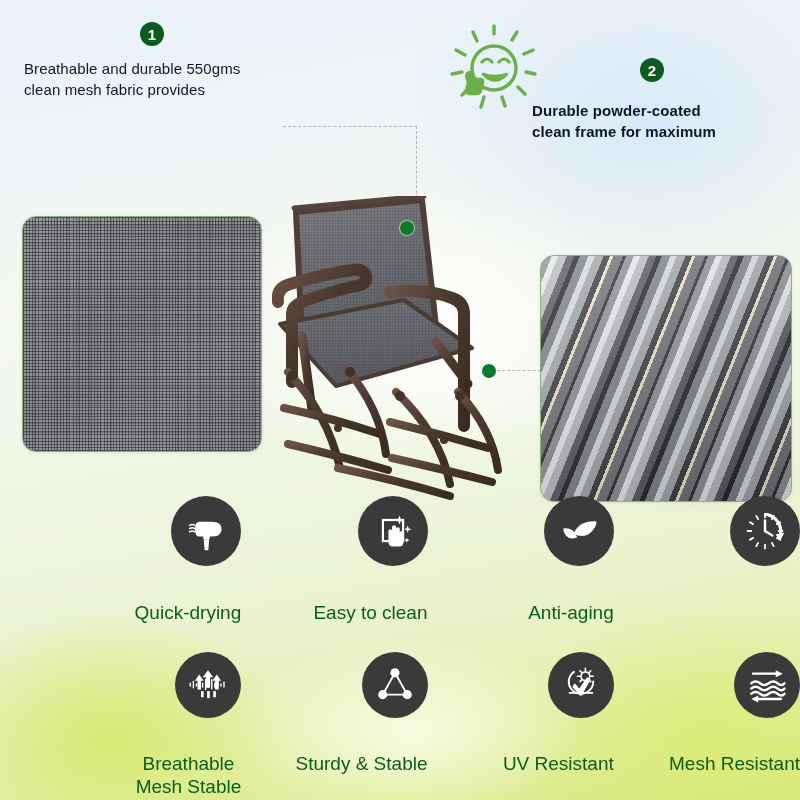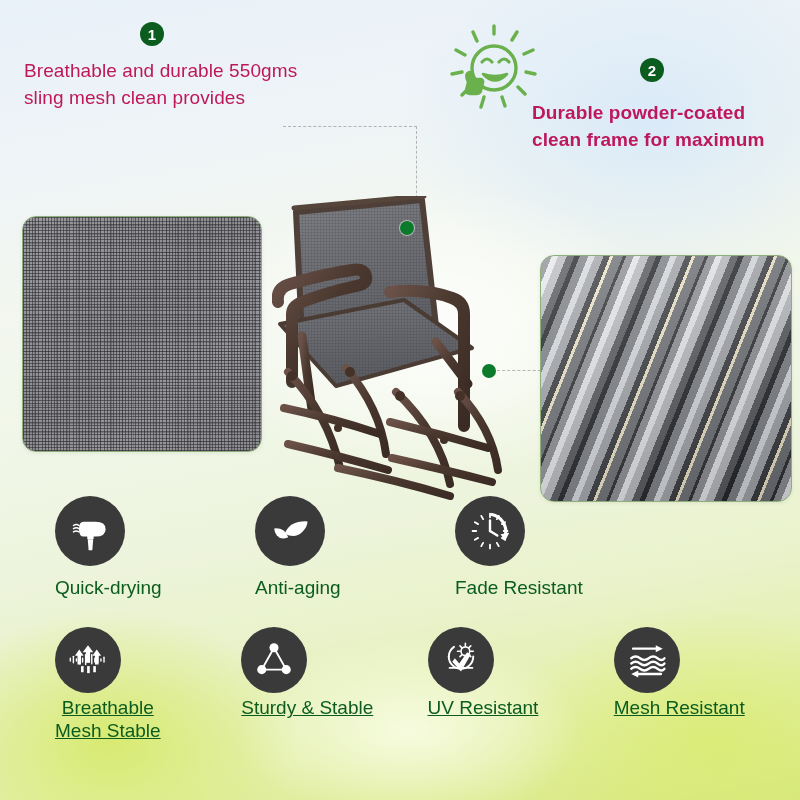--- a/index.html
+++ b/index.html
@@ -21,21 +21,21 @@
     background:radial-gradient(closest-side,rgba(213,233,100,.85),rgba(213,233,100,0) 72%);}
   .bg-limeR{position:absolute;left:430px;top:560px;width:560px;height:360px;
     background:radial-gradient(closest-side,rgba(218,236,112,.8),rgba(218,236,112,0) 74%);}
   .bg-paleC{position:absolute;left:170px;top:600px;width:480px;height:260px;
     background:radial-gradient(closest-side,rgba(247,252,226,.95),rgba(247,252,226,0) 72%);}
 
   
   .badge{position:absolute;width:24px;height:24px;border-radius:50%;
     background:#0b5c1f;color:#fff;font-size:15px;font-weight:bold;
     display:flex;align-items:center;justify-content:center;line-height:1;}
-  .callout{position:absolute;color:#be185d;font-size:19px;line-height:1.42;
+  .callout{position:absolute;color:#0f172a;font-size:15px;line-height:1.42;
     font-family:"Liberation Sans","DejaVu Sans",sans-serif;letter-spacing:.1px;}
 
   
   .dash-h{position:absolute;height:0;border-top:1.5px dashed #b3b3b3;}
   .dash-v{position:absolute;width:0;border-left:1.5px dashed #b3b3b3;}
   .dot{position:absolute;width:14px;height:14px;border-radius:50%;background:#0b7a2a;
     box-shadow:0 0 0 1px rgba(255,255,255,.5);}
 
   
   .panel{position:absolute;border:1.5px solid #8fae7e;border-radius:14px;overflow:hidden;
@@ -53,44 +53,44 @@
         #a3a6ab 50px 58px,#3a3c41 58px 64px,#f0e6c8 64px 67px,#6e7176 67px 76px);}
   .steel::after{content:"";position:absolute;inset:0;
     background:linear-gradient(160deg,rgba(255,255,255,.22),rgba(0,0,0,.18));}
 
   
   .chair{position:absolute;left:272px;top:196px;width:266px;height:316px;}
 
   
   .features{position:absolute;left:0;top:496px;width:800px;}
   .frow{display:flex;}
-  .fcell{width:200px;display:flex;flex-direction:column;align-items:flex-start;}
+  .fcell{width:200px;display:flex;flex-direction:column;align-items:flex-end;gap:25px;}
   .icircle{width:70px;height:70px;border-radius:50%;background:#3a3a3a;
     display:flex;align-items:center;justify-content:center;}
   .flabel{margin-top:11px;color:#0b5c1f;font-size:19px;line-height:1.18;text-align:center;
     font-family:"Liberation Sans","DejaVu Sans",sans-serif;}
   .r2 .icircle{width:66px;height:66px;}
-  .r2 .flabel{margin-top:4px;text-decoration:underline;}
+  .r2 .flabel{margin-top:10px;}
 </style>
 </head>
 <body>
 
 <div class="stage">
 
   <div class="bg-base"></div>
   <div class="bg-blue"></div>
   <div class="bg-white"></div>
   <div class="bg-limeL"></div>
   <div class="bg-limeR"></div>
   <div class="bg-paleC"></div>
 
   <div class="badge" style="left:140px;top:22px;">1</div>
   <div class="callout" style="left:24px;top:58px;width:330px;">
     <div>Breathable and durable 550gms</div>
-    <div>sling mesh clean provides</div>
+    <div>clean mesh fabric provides</div>
   </div>
 
   <svg class="" style="position:absolute;left:438px;top:24px;width:108px;height:96px;" viewBox="0 0 108 96">
     <g stroke="#6ab04c" stroke-width="3.4" stroke-linecap="round" fill="none">
       <circle cx="56" cy="44" r="22"></circle>
       <path d="M56 10 V2 M74 16 L79 8 M86 30 L95 26 M88 48 L97 50 M80 63 L87 70 M64 73 L67 82 M46 73 L43 83 M31 64 L24 71 M24 48 L14 50 M27 31 L18 26 M39 17 L35 8"></path>
       <path d="M44 38 q5 -6 10 0" stroke-width="3.2"></path>
       <path d="M61 38 q5 -6 10 0" stroke-width="3.2"></path>
       <path d="M45 50 q12 13 24 0 q-12 4 -24 0 z" fill="#6ab04c" stroke-width="2.6" stroke-linejoin="round"></path>
       <path d="M30 58 q-4 -8 1 -10 q4 -1 4 4 l0 3 l7 0 q4 0 3 4 l-2 8 q-1 3 -5 3 l-6 0 q-4 0 -4 -4 z" fill="#6ab04c" stroke-width="2.4" stroke-linejoin="round"></path>
@@ -189,20 +189,34 @@
             <g stroke="#fff" stroke-width="1.6" fill="none" stroke-linecap="round">
               <path d="M6 18 q3 -2 6 0"></path>
                 <path d="M6 21.5 q3 -2 6 0"></path>
                 <path d="M6 25 q3 -2 6 0"></path>
             </g>
           </svg>
         </div>
         <div class="flabel">Quick-drying</div>
       </div>
 
+      <div class="fcell">
+        <div class="icircle">
+          <svg viewBox="0 0 48 48" width="44" height="44">
+            <rect x="13" y="12" width="22" height="23" fill="none" stroke="#fff" stroke-width="2.4"></rect>
+            <path d="M19 36 l0 -12 q0 -2 2 -2 q2 0 2 2 l0 6 l0 -10 q0 -2.2 2.2 -2.2 q2.2 0 2.2 2.2 l0 10 l0 -8 q0 -2 2 -2 q2 0 2 2 l0 8 l0 -4 q0 -2 2 -2 q2 0 2 2 l0 10 q0 5 -5 5 l-6 0 q-5 0 -5.4 -5 z" fill="#fff"></path>
+            <g fill="#fff">
+              <path d="M31 7 l1.4 3.6 L36 12 l-3.6 1.4 L31 17 l-1.4 -3.6 L26 12 l3.6 -1.4 z"></path>
+              <path d="M40 18 l1.1 2.9 L44 22 l-2.9 1.1 L40 26 l-1.1 -2.9 L36 22 l2.9 -1.1 z"></path>
+              <path d="M39 31 l.8 2.1 L42 34 l-2.2 .9 L39 37 l-.8 -2.1 L36 34 l2.2 -.9 z"></path>
+            </g>
+          </svg>
+        </div>
+        <div class="flabel">Easy to clean</div>
+      </div>
 
       <div class="fcell">
         <div class="icircle">
           <svg viewBox="0 0 48 48" width="42" height="42" fill="#fff">
             <path d="M44 13 q-20 -1 -26 14 q12 6 20 -2 q6 -6 6 -12 z"></path>
             <path d="M6 21 q12 -1 16 10 q-8 4 -13 -2 q-3 -4 -3 -8 z"></path>
           </svg>
         </div>
         <div class="flabel">Anti-aging</div>
       </div>
@@ -225,21 +239,20 @@
                   <path d="M7.5 14.5 l3.5 2"></path>
                   <path d="M14.5 7.5 l2 3.5"></path>
               </g>
               <path d="M24 24 V12.5" stroke-width="2.6"></path>
               <path d="M24 24 l8 5" stroke-width="2.6"></path>
             </g>
             <path d="M26 6 a19 19 0 0 1 15 22" fill="none" stroke="#fff" stroke-width="3.4" stroke-linecap="round"></path>
             <path d="M45 26 l-4.5 9 l-5 -7.5 z" fill="#fff"></path>
           </svg>
         </div>
-        <div class="flabel">Fade Resistant</div>
       </div>
     </div>
 
     <div class="frow r2" style="padding-left:55px;margin-top:28px;">
 
       <div class="fcell">
         <div class="icircle">
           <svg viewBox="0 0 48 48" width="42" height="42" fill="#fff">
             <path d="M24 7 l6 8 h-3.6 v12 h-4.8 v-12 h-3.6 z"></path>
             <path d="M14 12 l5 7 h-3 v10 h-4 v-10 h-3 z"></path>

